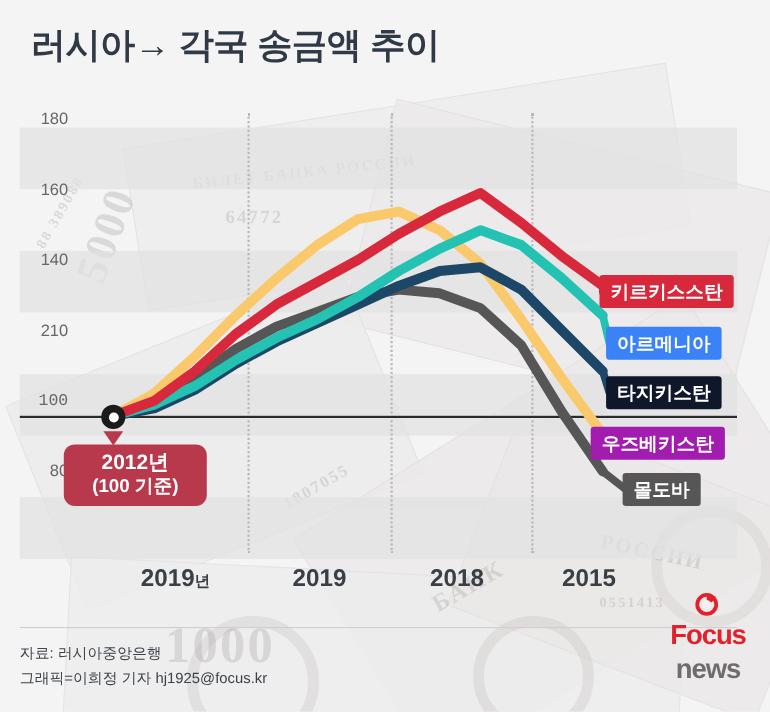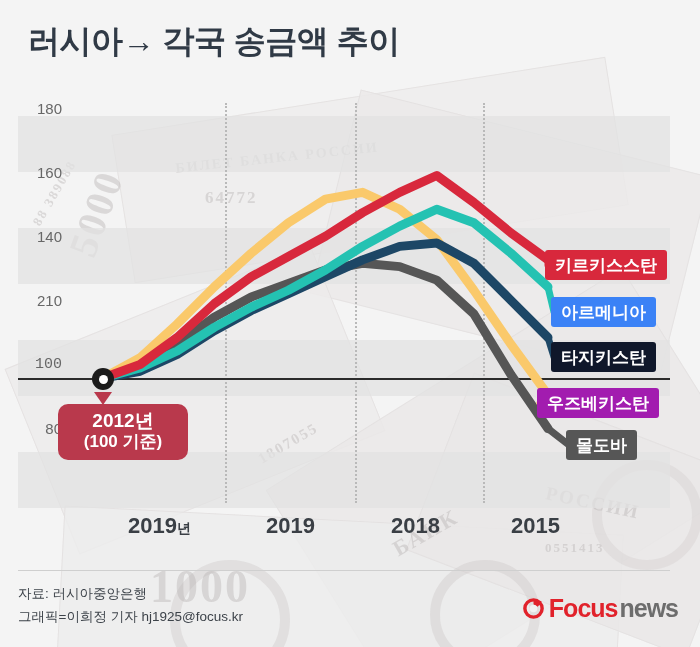--- a/index.html
+++ b/index.html
@@ -131,21 +131,21 @@
     content: ""; width: 9px; height: 9px; border-radius: 50%; background: #fff;
   }
 
   
   .footer {
     position: absolute; left: 18px; bottom: 18px;
     color: #3d434a; font-size: 13.5px; line-height: 1.75;
   }
   .logo {
     position: absolute; right: 22px; bottom: 24px;
-    display: flex; align-items: center; gap: 2px;
+    display: flex; align-items: center; gap: 2px; flex-direction: column;
   }
   .logo .swirl {
     width: 23px; height: 23px; margin-right: 2px;
   }
   .logo .focus { color: #e1222b; font-size: 25px; font-weight: bold; letter-spacing: -1px; }
   .logo .news  { color: #6d6d6d; font-size: 25px; font-weight: bold; letter-spacing: -1px; }
 
   .divider {
     position: absolute; left: 18px; width: 652px; height: 1px; background: #cfcfcf;
   }

